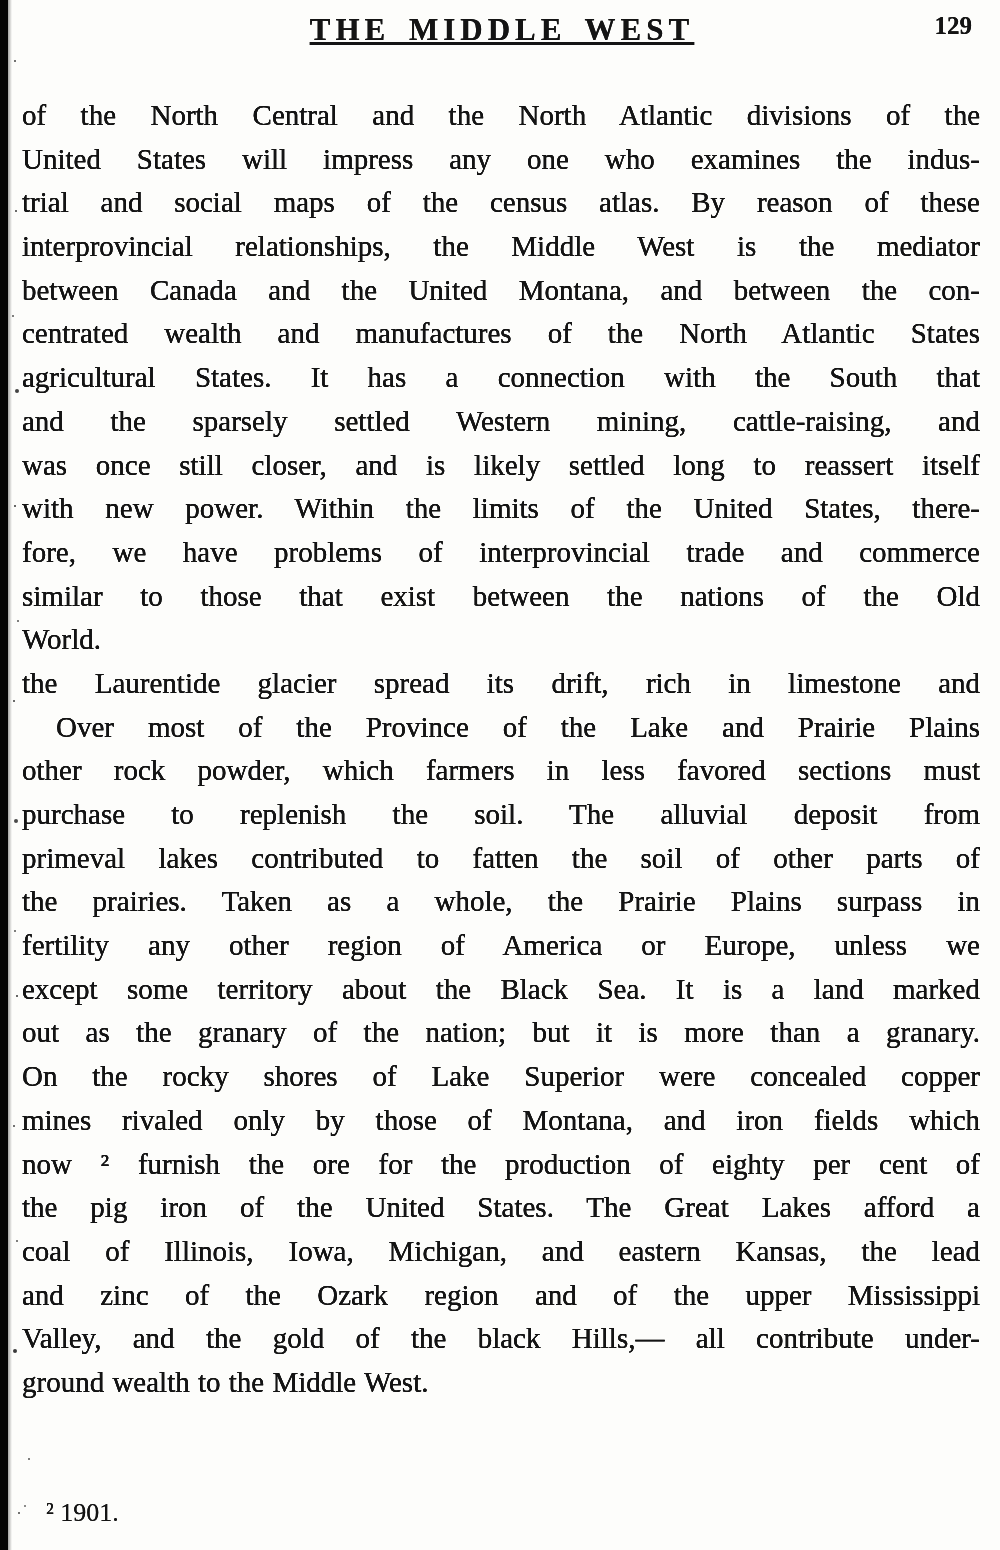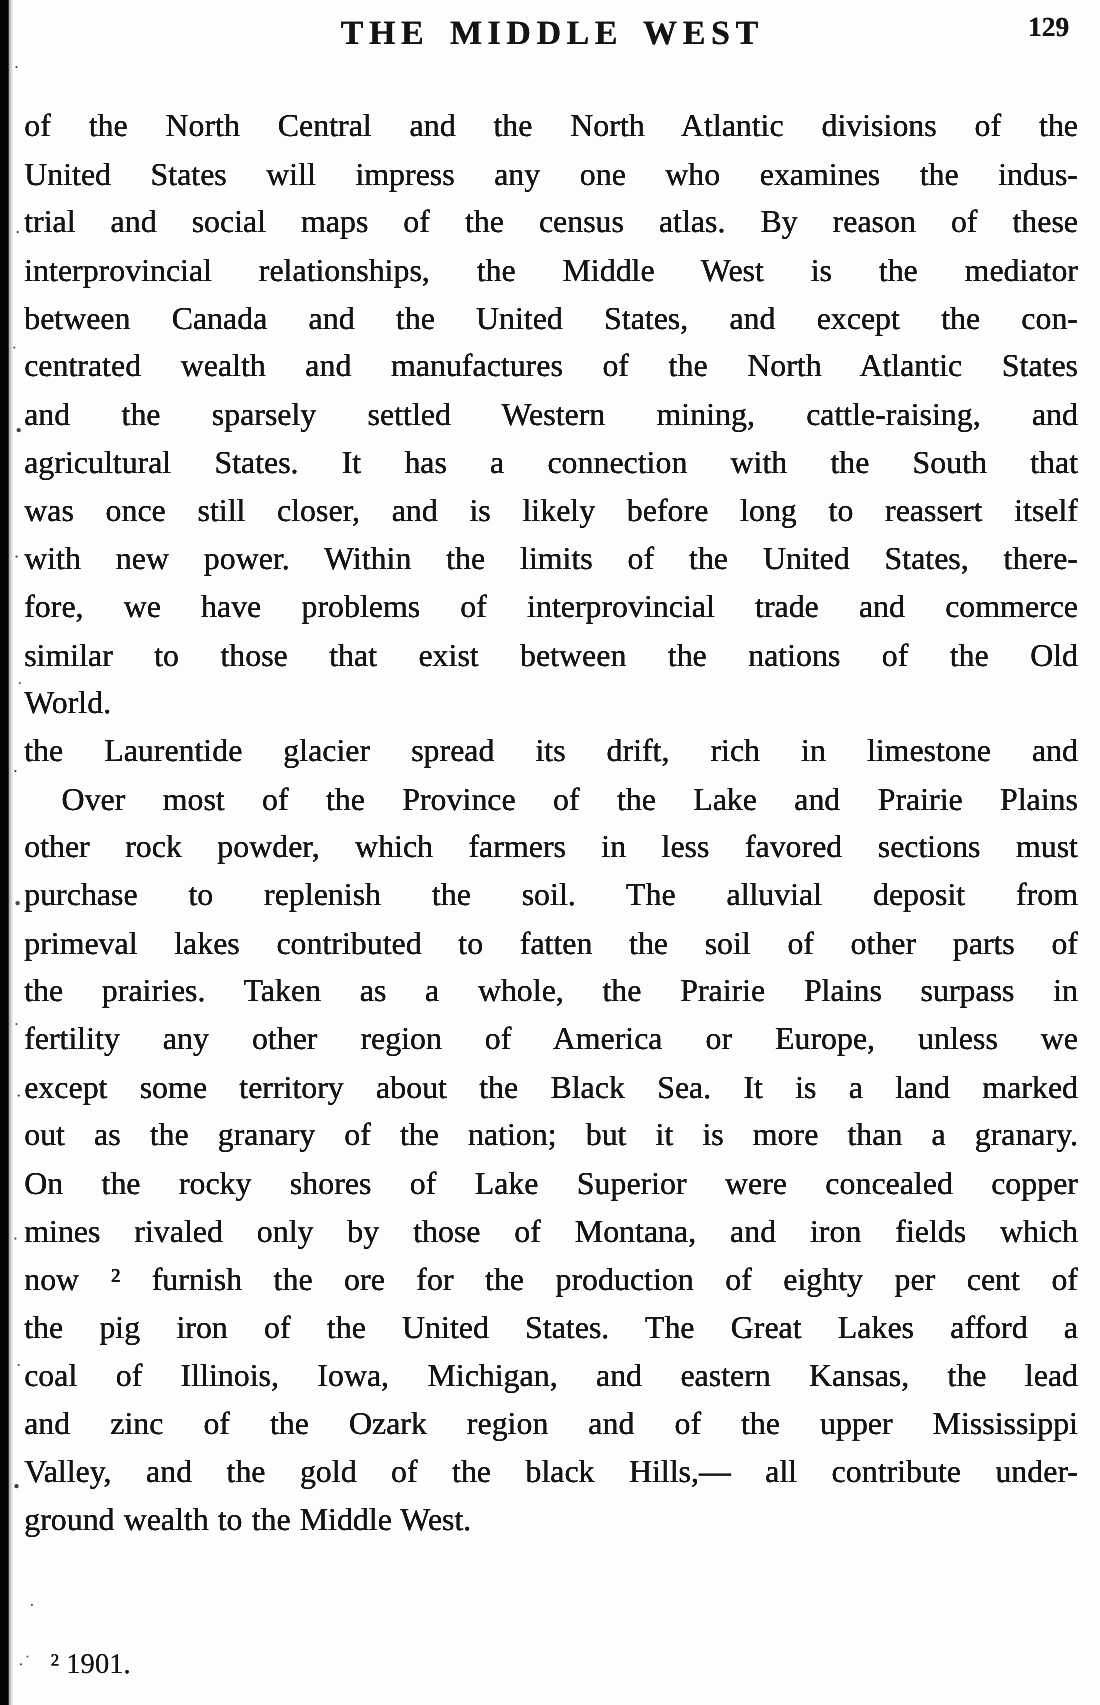--- a/index.html
+++ b/index.html
@@ -69,20 +69,21 @@
   .header .title {
     position: absolute;
     left: 0;
     right: 0;
     text-align: center;
     font-size: 31px;
     font-weight: bold;
     letter-spacing: 5px;
     word-spacing: 6px;
     text-shadow: 0 0 0.5px currentColor;
+    text-decoration: underline;
   }
   .header .page-number {
     position: absolute;
     right: 10px;
     top: 0;
     font-size: 25px;
     font-weight: bold;
     text-shadow: 0 0 0.5px currentColor;
   }
   .text-block {
@@ -128,25 +129,25 @@
   <div class="title">THE MIDDLE WEST</div>
   <div class="page-number">129</div>
 </div>
 
 <div class="text-block">
   <div>
     <div class="line">of the North Central and the North Atlantic divisions of the</div>
     <div class="line">United States will impress any one who examines the indus-</div>
     <div class="line">trial and social maps of the census atlas.  By reason of these</div>
     <div class="line">interprovincial relationships, the Middle West is the mediator</div>
-    <div class="line">between Canada and the United States, and except the con-</div>
+    <div class="line">between Canada and the United Montana, and between the con-</div>
     <div class="line">centrated wealth and manufactures of the North Atlantic States</div>
+    <div class="line">agricultural States.  It has a connection with the South that</div>
     <div class="line">and the sparsely settled Western mining, cattle-raising, and</div>
-    <div class="line">agricultural States.  It has a connection with the South that</div>
-    <div class="line">was once still closer, and is likely before long to reassert itself</div>
+    <div class="line">was once still closer, and is likely settled long to reassert itself</div>
     <div class="line">with new power.  Within the limits of the United States, there-</div>
     <div class="line">fore, we have problems of interprovincial trade and commerce</div>
     <div class="line">similar to those that exist between the nations of the Old</div>
     <div class="line last">World.</div>
   </div>
   <div>
     <div class="line">the Laurentide glacier spread its drift, rich in limestone and</div>
     <div class="line indent">Over most of the Province of the Lake and Prairie Plains</div>
     <div class="line">other rock powder, which farmers in less favored sections must</div>
     <div class="line">purchase to replenish the soil.  The alluvial deposit from</div>

